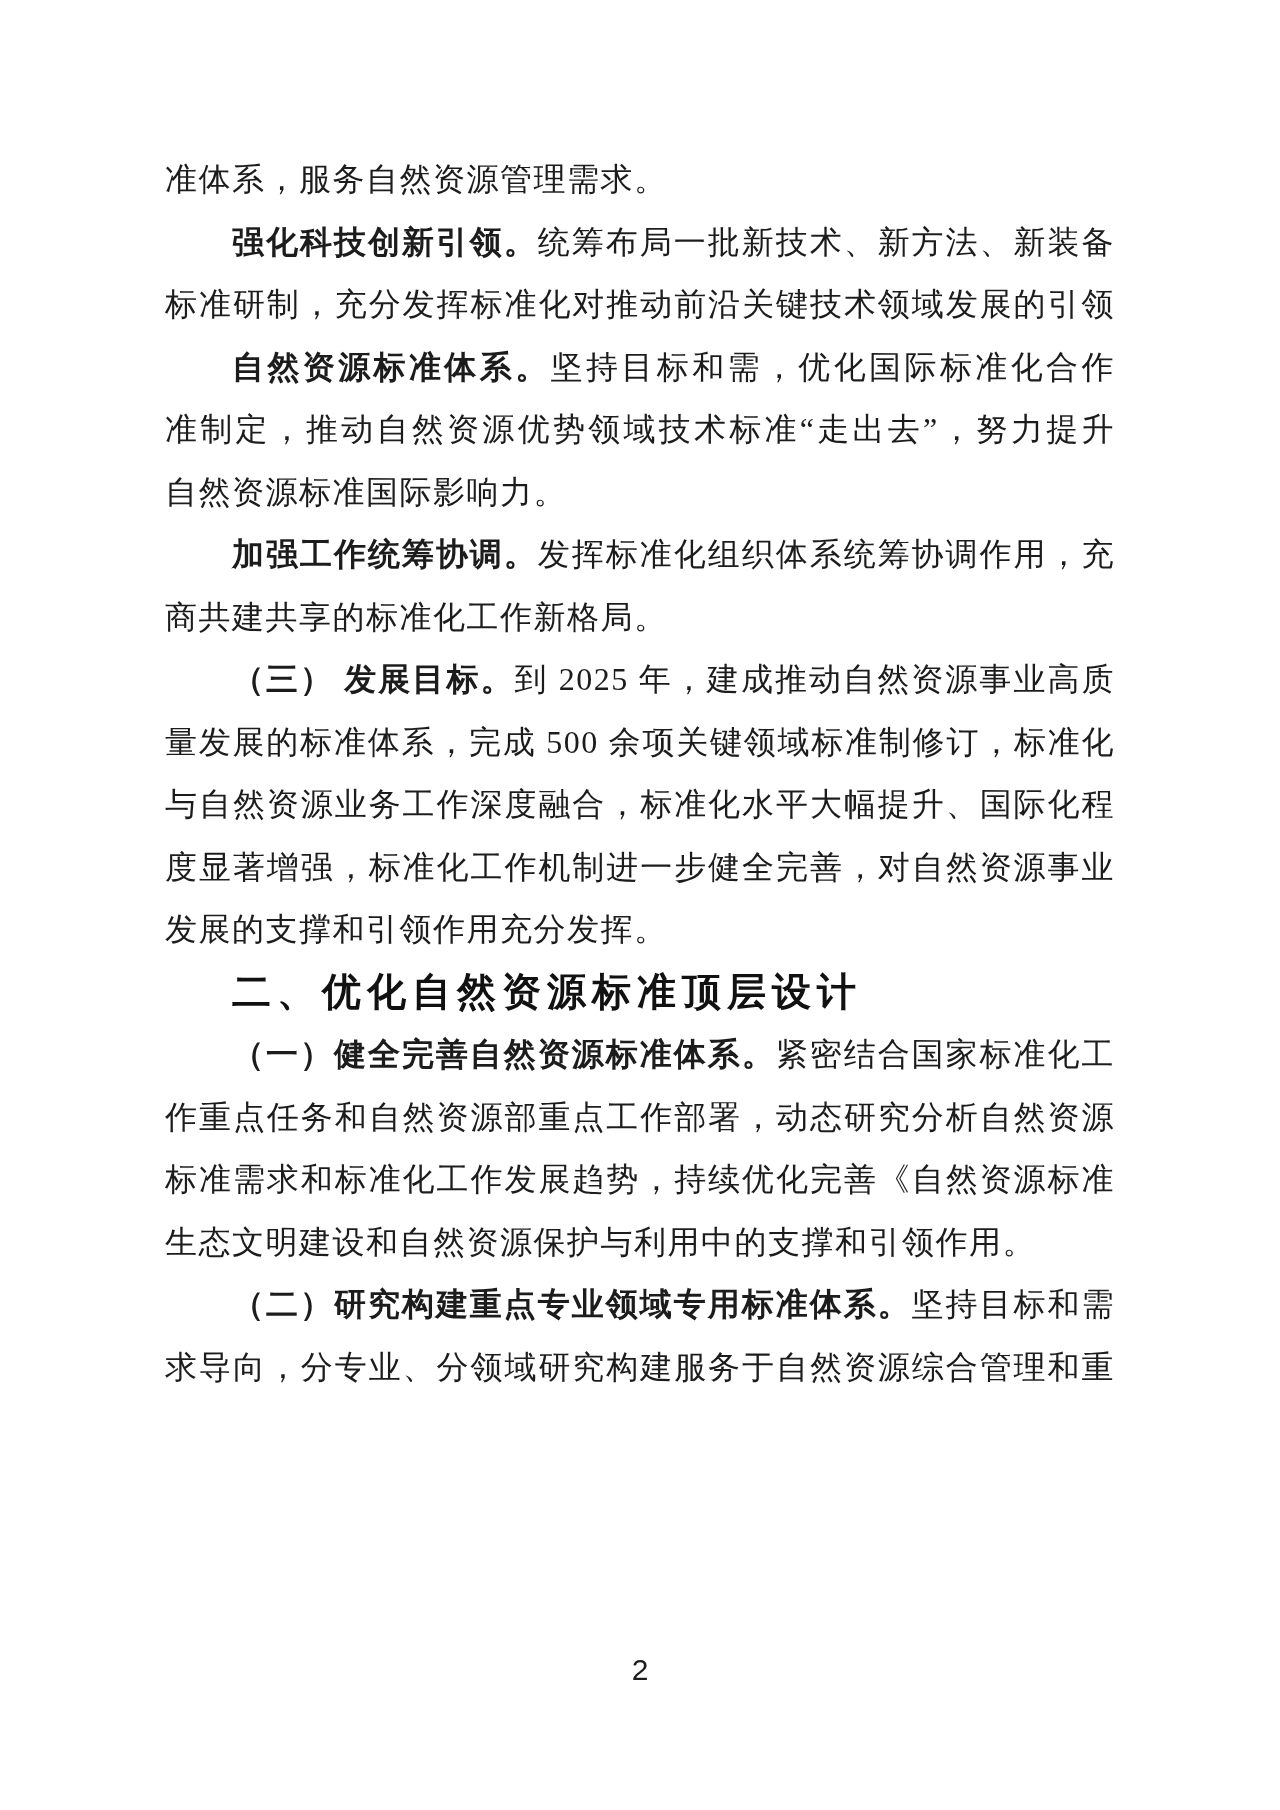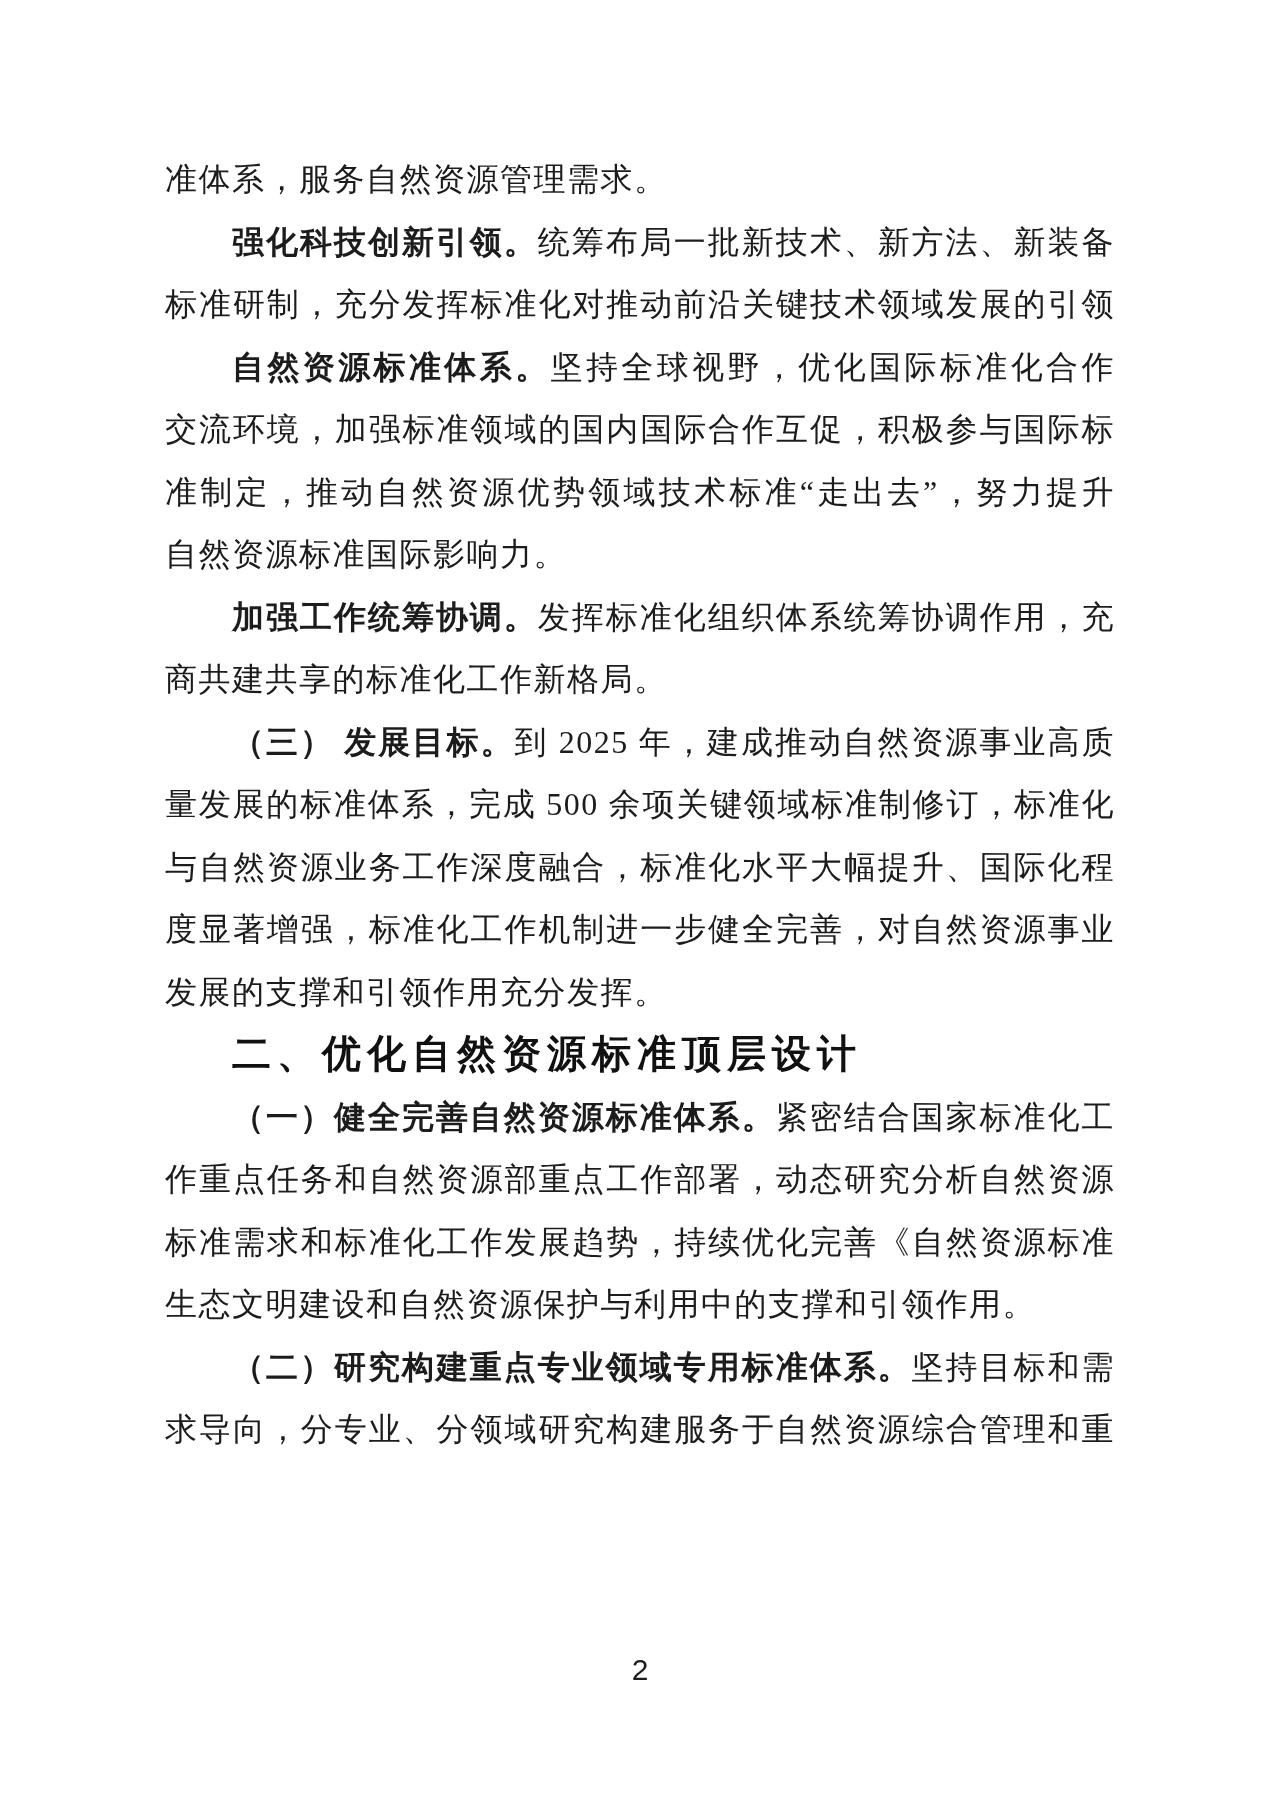--- a/index.html
+++ b/index.html
@@ -68,22 +68,21 @@
   }
 </style>
 </head>
 <body>
 
 <main class="page">
   <section class="text-block" id="text-block">
       <div class="line"><span>准体系，服务自然资源管理需求。</span></div>
       <div class="line indent fill"><span class="em">强化科技创新引领。</span><span>统筹布局一批新技术、新方法、新装备</span></div>
       <div class="line fill"><span>标准研制，充分发挥标准化对推动前沿关键技术领域发展的引领</span></div>
-      <div class="line indent fill"><span class="em">自然资源标准体系。</span><span>坚持全球视野，优化国际标准化合作</span></div>
-      <div class="line fill"><span>交流环境，加强标准领域的国内国际合作互促，积极参与国际标</span></div>
+      <div class="line indent fill"><span class="em">自然资源标准体系。</span><span>坚持目标和需，优化国际标准化合作</span></div>
       <div class="line fill"><span>准制定，推动自然资源优势领域技术标准“走出去”，努力提升</span></div>
       <div class="line"><span>自然资源标准国际影响力。</span></div>
       <div class="line indent fill"><span class="em">加强工作统筹协调。</span><span>发挥标准化组织体系统筹协调作用，充</span></div>
       <div class="line"><span>商共建共享的标准化工作新格局。</span></div>
       <div class="line indent fill"><span class="em">（三） 发展目标。</span><span>到 2025 年，建成推动自然资源事业高质</span></div>
       <div class="line fill"><span>量发展的标准体系，完成 500 余项关键领域标准制修订，标准化</span></div>
       <div class="line fill"><span>与自然资源业务工作深度融合，标准化水平大幅提升、国际化程</span></div>
       <div class="line fill"><span>度显著增强，标准化工作机制进一步健全完善，对自然资源事业</span></div>
       <div class="line"><span>发展的支撑和引领作用充分发挥。</span></div>
       <div class="line indent heading"><span class="em">二、优化自然资源标准顶层设计</span></div>

